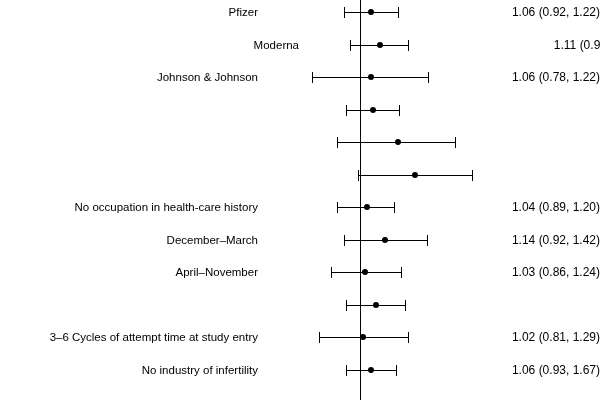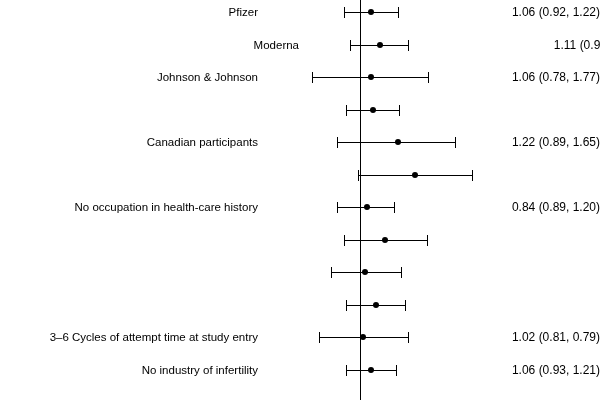--- a/index.html
+++ b/index.html
@@ -154,39 +154,45 @@
     <div class="row" style="top: 32.5px; margin-left: 41px;">
       <div class="label-col">
         <div class="row-label">Moderna</div>
       </div>
       <div class="est-col">1.11 (0.95, 1.29)</div>
     </div>
     <div class="row" style="top: 65px;">
       <div class="label-col">
         <div class="row-label">Johnson &amp; Johnson</div>
       </div>
-      <div class="est-col">1.06 (0.78, 1.77)</div>
-    </div>
-    <div class="row" style="top: 130px;">
-      <div class="label-col">
-        <div class="row-label">Canadian participants</div>
-      </div>
-      <div class="est-col">1.22 (0.89, 1.65)</div>
+      <div class="est-col">1.06 (0.78, 1.22)</div>
     </div>
     <div class="row" style="top: 195px;">
       <div class="label-col">
         <div class="row-label">No occupation in health-care history</div>
       </div>
-      <div class="est-col">0.84 (0.89, 1.20)</div>
+      <div class="est-col">1.04 (0.89, 1.20)</div>
+    </div>
+    <div class="row" style="top: 227.5px;">
+      <div class="label-col">
+        <div class="row-label">December–March</div>
+      </div>
+      <div class="est-col">1.14 (0.92, 1.42)</div>
+    </div>
+    <div class="row" style="top: 260px;">
+      <div class="label-col">
+        <div class="row-label">April–November</div>
+      </div>
+      <div class="est-col">1.03 (0.86, 1.24)</div>
     </div>
     <div class="row" style="top: 325px;">
       <div class="label-col">
         <div class="row-label">3–6 Cycles of attempt time at study entry</div>
       </div>
-      <div class="est-col">1.02 (0.81, 0.79)</div>
+      <div class="est-col">1.02 (0.81, 1.29)</div>
     </div>
     <div class="row" style="top: 357.5px;">
       <div class="label-col">
         <div class="row-label">No industry of infertility</div>
       </div>
-      <div class="est-col">1.06 (0.93, 1.21)</div>
+      <div class="est-col">1.06 (0.93, 1.67)</div>
     </div>
   </div>
 
 </body></html>

